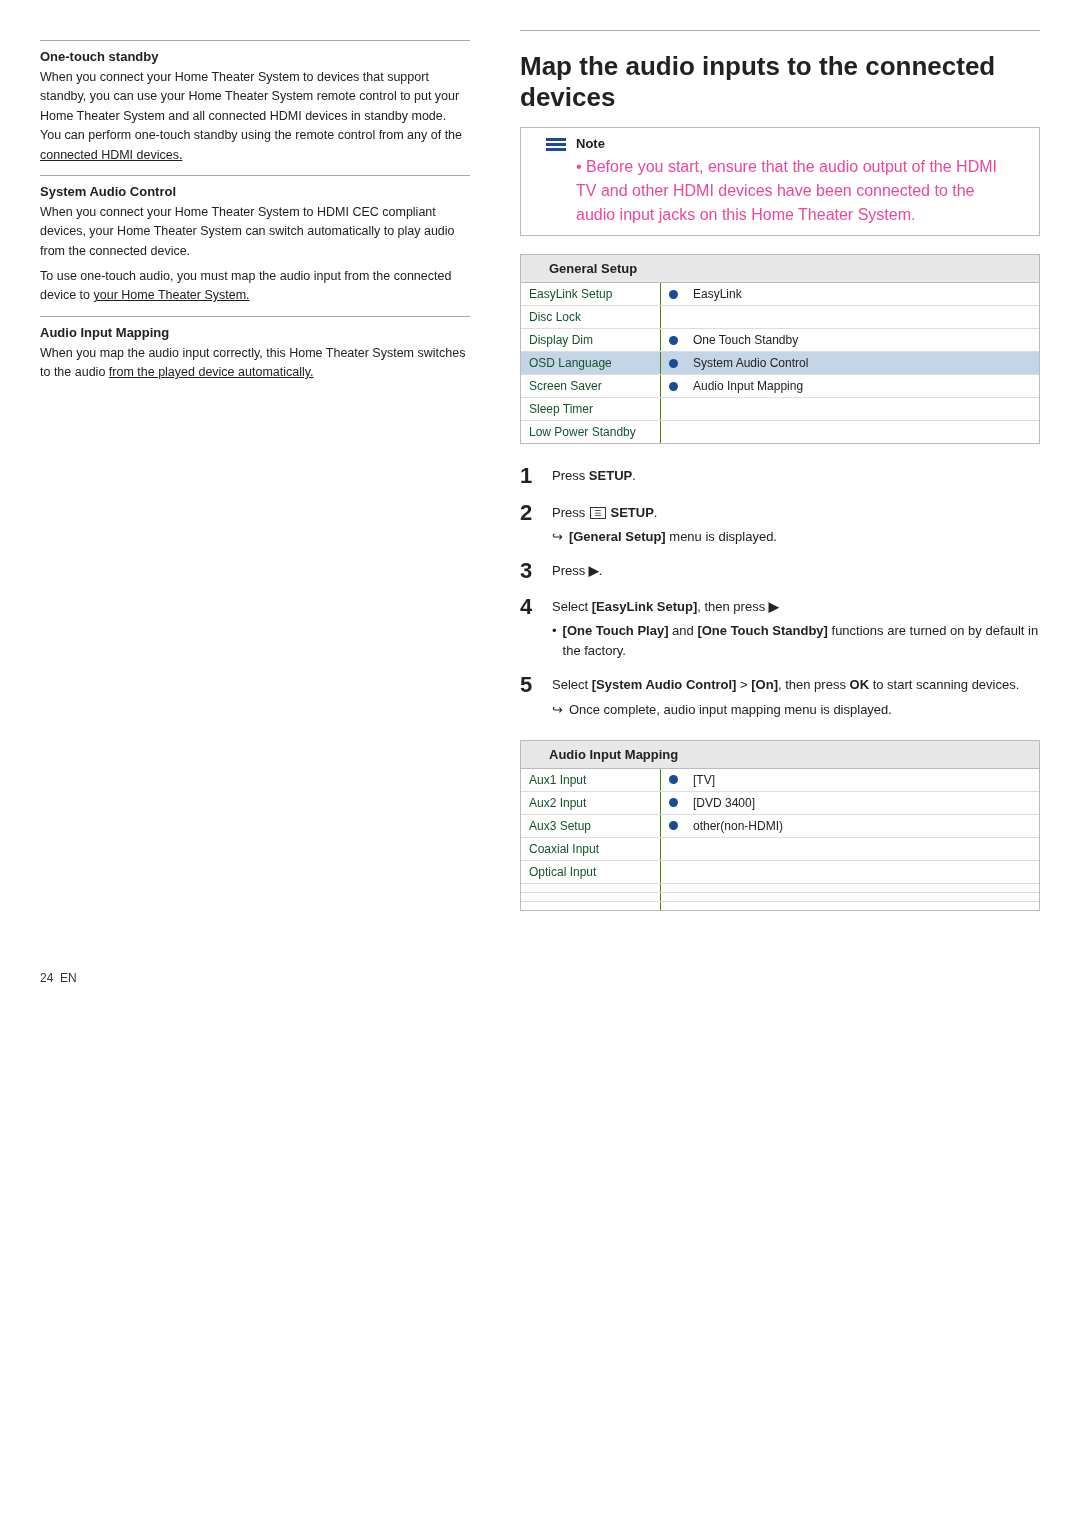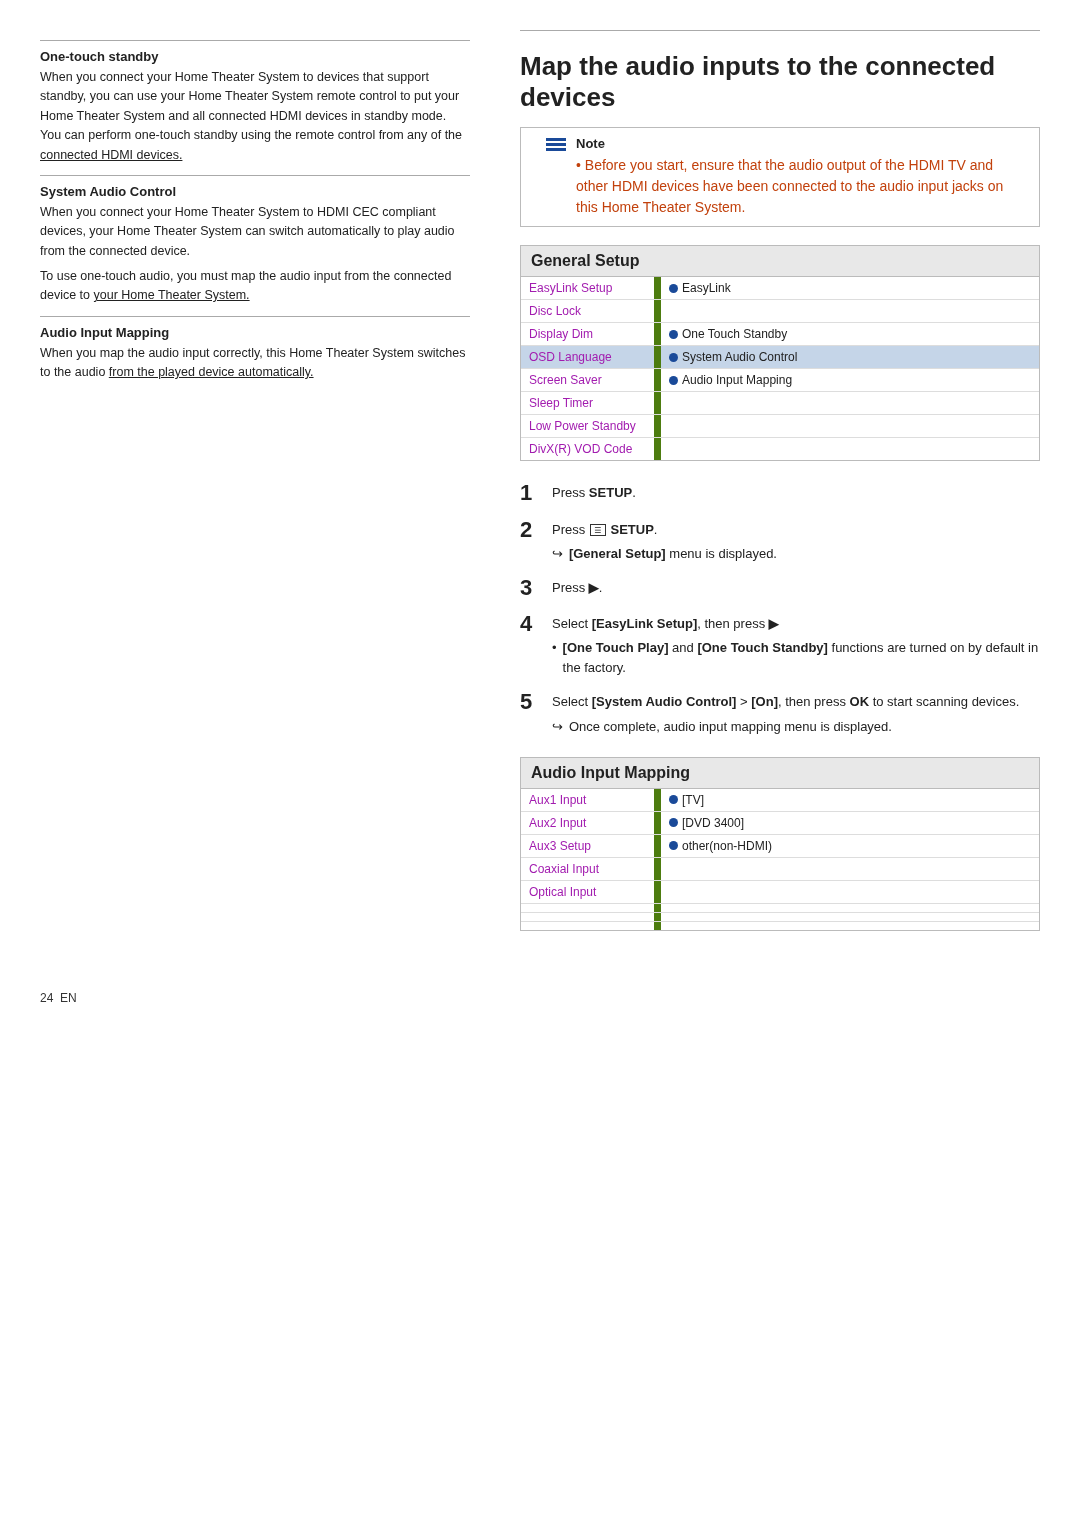--- a/index.html
+++ b/index.html
@@ -92,65 +92,65 @@
     }
 
     .note-label {
       font-size: 13px;
       font-weight: bold;
       color: #222;
       margin-bottom: 4px;
     }
 
     .note-text {
-      font-size: 14px;
+      font-size: 16px;
       line-height: 1.5;
-      color: #c2410c;
+      color: #ec4899;
     }
 
     
     .menu-table {
       border: 1px solid #bbb;
       width: 100%;
       margin-bottom: 20px;
       border-collapse: collapse;
     }
 
     .menu-table-title {
       background: #e8e8e8;
       font-weight: bold;
-      font-size: 16px;
-      padding: 6px 10px;
+      font-size: 13px;
+      padding: 6px 28px;
       border-bottom: 1px solid #bbb;
     }
 
     .menu-row {
       display: flex;
       border-bottom: 1px solid #ddd;
     }
     .menu-row:last-child {
       border-bottom: none;
     }
 
     .menu-left {
       flex: 0 0 140px;
       padding: 4px 8px;
       font-size: 12px;
-      border-right: 7px solid #4d7c0f;
-      color: #a21caf;
+      border-right: 1px solid #4d7c0f;
+      color: #14532d;
     }
 
     .menu-right {
       flex: 1;
       padding: 4px 8px;
       font-size: 12px;
       color: #222;
       display: flex;
       align-items: center;
-      gap: 4px;
+      gap: 15px;
     }
 
     .menu-row.highlighted .menu-left,
     .menu-row.highlighted .menu-right {
       background: #c5d5e8;
     }
 
     .dot-icon {
       display: inline-block;
       width: 9px;
@@ -329,24 +329,20 @@
       <div class="menu-row">
         <div class="menu-left">Sleep Timer</div>
         <div class="menu-right"></div>
       </div>
 
       <div class="menu-row">
         <div class="menu-left">Low Power Standby</div>
         <div class="menu-right"></div>
       </div>
 
-      <div class="menu-row">
-        <div class="menu-left">DivX(R) VOD Code</div>
-        <div class="menu-right"></div>
-      </div>
     </div>
 
     <ul class="steps-list">
 
       <li class="step-item">
         <span class="step-number">1</span>
         <div class="step-content">
           Press <strong>SETUP</strong>.
         </div>
       </li>

